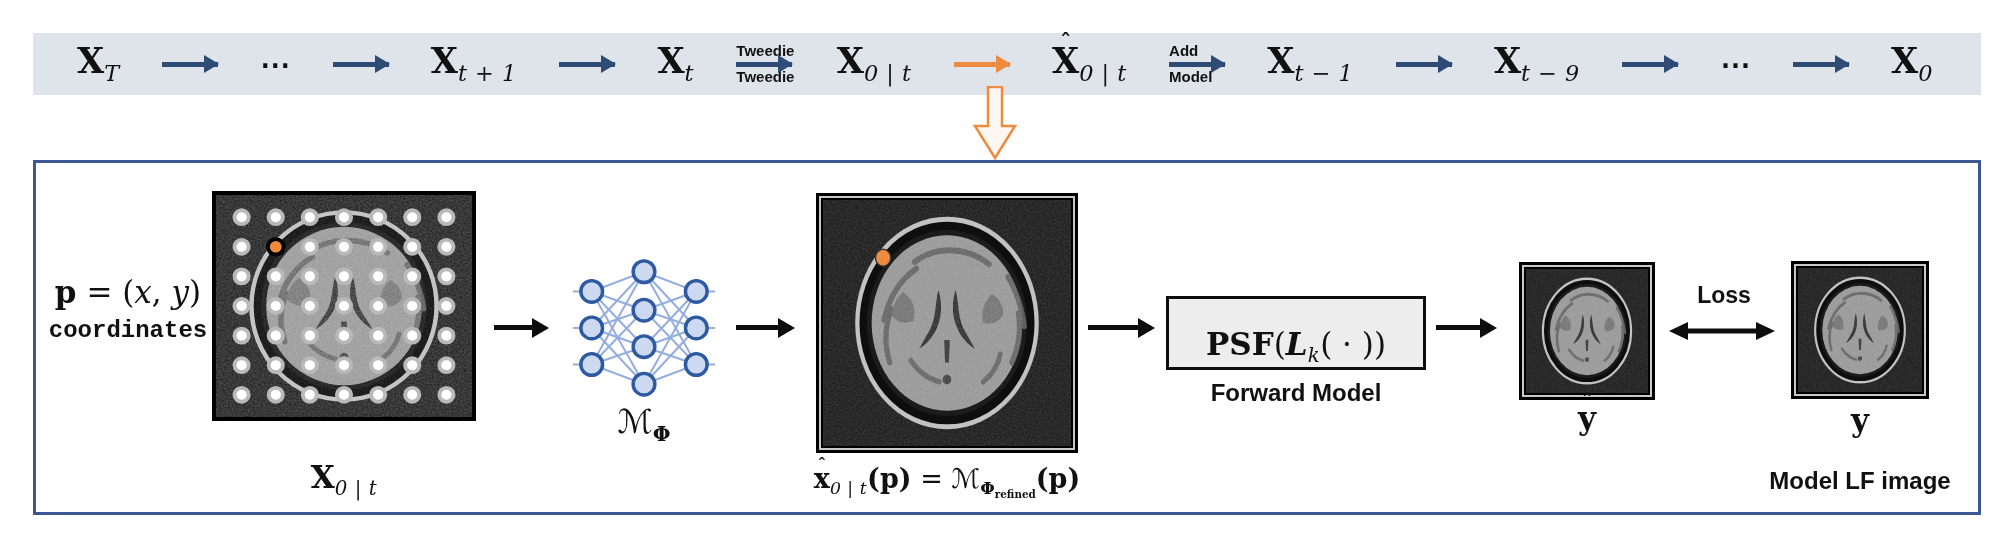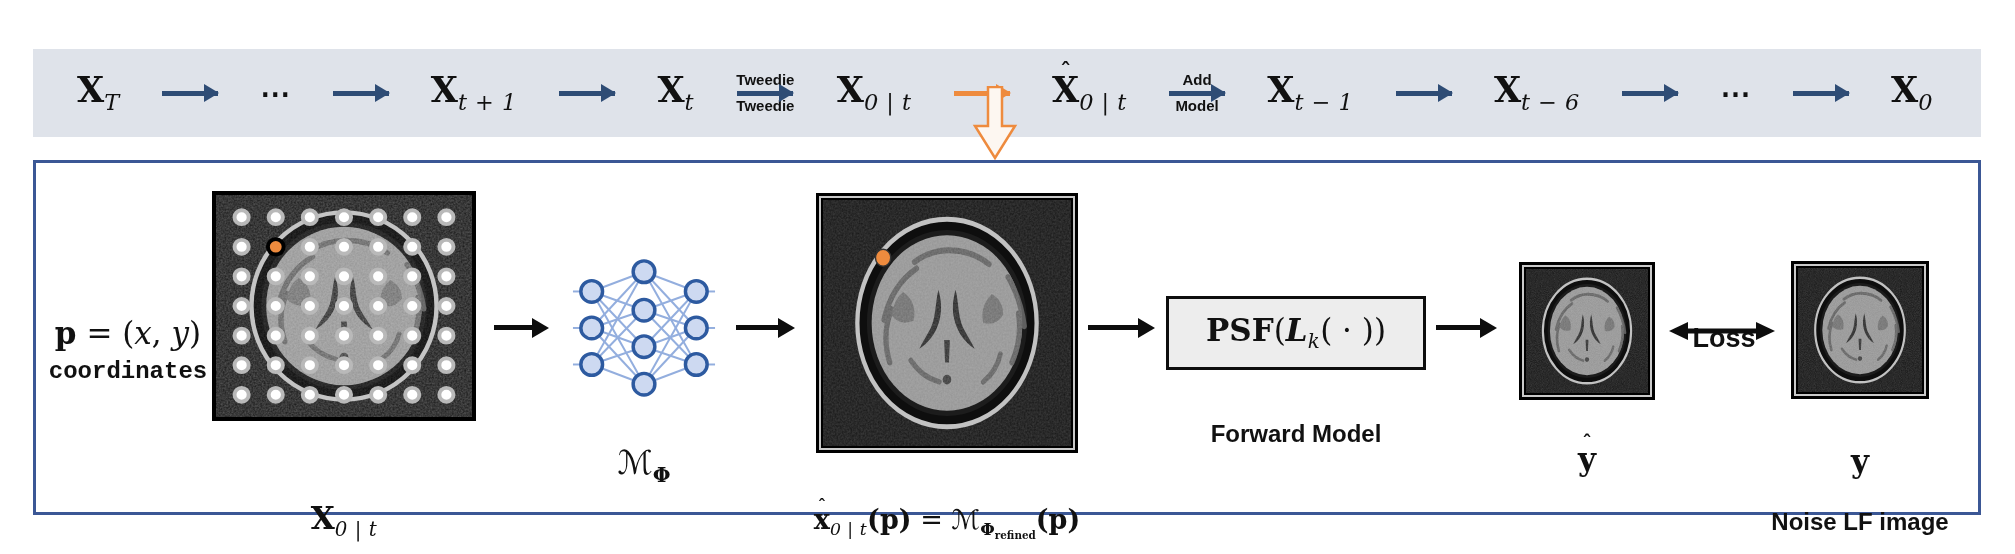--- a/index.html
+++ b/index.html
@@ -1,62 +1,62 @@
 <!DOCTYPE html>
 <html style="--navy: #2e4c75; --orange: #ee8b3e; --orange-fill: #fdf7f1; --black: #0d0d0d; --top-bar-bg: #dfe3ea; --box-border: #3b5795; --psf-bg: #ededed; --nn-node-fill: #cdd9f1; --nn-node-stroke: #2d5aa0; --nn-link: #93aede;"><head>
 <meta charset="utf-8">
 <style>
   * { margin:0; padding:0; box-sizing:border-box; }
   html,body { background:#ffffff; font-family:"Liberation Sans", sans-serif; }
   .canvas { position:relative; width:2015px; height:554px; background:#fff; overflow:hidden; }
 
   
-  .topbar { position:absolute; left:33px; top:49px; width:1948px; height:88px;
+  .topbar { position:absolute; left:33px; top:33px; width:1948px; height:62px;
             background:var(--top-bar-bg); display:flex; align-items:center;
             justify-content:space-between; padding:0 48px 0 44px; }
   .term { font-family:"DejaVu Serif", serif; font-weight:bold; font-size:35px;
           color:#111; white-space:nowrap; line-height:1; flex:none; }
   .term sub, .subtxt { font-family:"DejaVu Serif", serif; font-weight:normal; font-style:italic;
           font-size:0.64em; letter-spacing:0.5px; }
   .ellipsis { font-family:"DejaVu Serif", serif; font-weight:bold; font-size:30px; color:#111; flex:none; }
   .arr { position:relative; width:56px; height:5px; background:var(--navy); flex:none; }
   .arr::after { content:""; position:absolute; right:-1px; top:50%; margin-top:-9px;
                 border-left:15px solid var(--navy); border-top:9px solid transparent;
                 border-bottom:9px solid transparent; }
   .arr.orange { background:var(--orange); } .arr.orange::after { border-left-color:var(--orange); }
-  .labarr { display:flex; flex-direction:column; align-items:center; gap:2px; flex:none; }
+  .labarr { display:flex; flex-direction:column; align-items:flex-start; gap:2px; flex:none; }
   .labarr .lab { font-size:15px; font-weight:bold; color:#111; line-height:1.1; }
   .hatwrap { position:relative; display:inline-block; }
   .hat-mark { position:absolute; left:50%; top:-0.52em; transform:translateX(-50%);
               font-size:0.62em; font-weight:bold; }
 
   
   .downarrow { position:absolute; top:86px; left:942px; }
 
   
   .pipeline { position:absolute; left:33px; top:160px; width:1948px; height:355px;
               border:3px solid var(--box-border); background:#fff; }
   .abs { position:absolute; }
   .math { font-family:"DejaVu Serif", serif; color:#111; }
   .bold { font-weight:bold; } .it { font-style:italic; }
-  .caption { text-align:center; line-height:1.1; color:#111;margin-top:41px; }
+  .caption { text-align:center; line-height:1.1; color:#111; }
   .sans-caption { font-family:"Liberation Sans", sans-serif; font-weight:bold; }
 
   .barrow { position:absolute; height:5px; background:var(--black); }
   .barrow::after { content:""; position:absolute; right:-15px; top:50%; margin-top:-10px;
                    border-left:17px solid var(--black); border-top:10px solid transparent;
                    border-bottom:10px solid transparent; }
 
   .img1frame { border:4px solid #000; background:#101010; }
   .dframe { border:3px solid #000; background:#c9c9c9; padding:2px; }
   .dframe .inner { border:2px solid #000; width:100%; height:100%; }
   .dframe svg, .img1frame svg, .inner svg { display:block; }
 
   .psfbox { background:var(--psf-bg); border:3px solid #0d0d0d; display:flex;
-            align-items:center; justify-content:center; }
+            align-items:flex-end; justify-content:center; }
   .psfbox .math { font-size:31px; }
   .phisub { font-style:normal; font-size:0.62em; }
   .phisub .tiny { font-size:0.62em; font-weight:bold; font-style:normal; letter-spacing:0; }
   .scriptM { font-family:"DejaVu Sans","DejaVu Serif", serif; font-style:italic; font-weight:normal; }
 </style>
 </head>
 <body>
 
 <svg width="0" height="0" style="position:absolute">
   <defs>
@@ -102,21 +102,21 @@
     <span class="term"><span>X</span><sub>0 | t</sub></span>
     <span class="arr orange"></span>
     <span class="term"><span class="hatwrap"><span class="hat-mark">ˆ</span><span>X</span></span><sub>0 | t</sub></span>
     <span class="labarr">
       <span class="lab">Add</span>
       <span class="arr"></span>
       <span class="lab">Model</span>
     </span>
     <span class="term"><span>X</span><sub>t − 1</sub></span>
     <span class="arr"></span>
-    <span class="term"><span>X</span><sub>t − 6</sub></span>
+    <span class="term"><span>X</span><sub>t − 9</sub></span>
     <span class="arr"></span>
     <span class="ellipsis">⋯</span>
     <span class="arr"></span>
     <span class="term"><span>X</span><sub>0</sub></span>
   </div>
 
   <svg class="downarrow" width="46" height="74" viewBox="0 0 46 74" style="left: 971.875px;">
     <polygon points="16,1 30,1 30,40 43,40 23,72 3,40 16,40" fill="#fdf7f1" stroke="#ee8b3e" stroke-width="2.5"></polygon>
   </svg>
 
@@ -257,31 +257,31 @@
 
     <div class="abs dframe" style="left:1483px; top:99px; width:136px; height:138px;">
       <div class="inner">
         <svg width="100%" height="100%" viewBox="0 0 260 230" preserveAspectRatio="none">
             <use href="#brainSym"></use>
           </svg>
       </div>
     </div>
     <div class="abs caption math" style="left:1483px; top:238px; width:136px; font-size:31px;"><span class="hatwrap"><span class="hat-mark">ˆ</span><span class="bold">y</span></span></div>
 
-    <div class="abs caption sans-caption" style="left:1640px; top:120px; width:96px; font-size:27px;">Loss</div>
+    <div class="abs caption sans-caption" style="left:1640px; top:120px; width:96px; font-size:23px;">Loss</div>
     <svg class="abs" style="left:1633px; top:155px;" width="106" height="26" viewBox="0 0 106 26">
       <line x1="14" y1="13" x2="92" y2="13" stroke="#0d0d0d" stroke-width="5"></line>
       <polygon points="0,13 19,4 19,22" fill="#0d0d0d"></polygon>
       <polygon points="106,13 87,4 87,22" fill="#0d0d0d"></polygon>
     </svg>
 
     <div class="abs dframe" style="left:1755px; top:98px; width:138px; height:138px;">
       <div class="inner">
         <svg width="100%" height="100%" viewBox="0 0 260 230" preserveAspectRatio="none">
             <use href="#brainSym"></use>
           </svg>
       </div>
     </div>
     <div class="abs caption math" style="left:1755px; top:240px; width:138px; font-size:31px;"><span class="bold">y</span></div>
-    <div class="abs caption sans-caption" style="left:1732px; top:305px; width:184px; font-size:24px;">Noise LF image</div>
+    <div class="abs caption sans-caption" style="left:1732px; top:305px; width:184px; font-size:24px;">Model LF image</div>
 
   </div>
 </div>
 
 </body></html>

